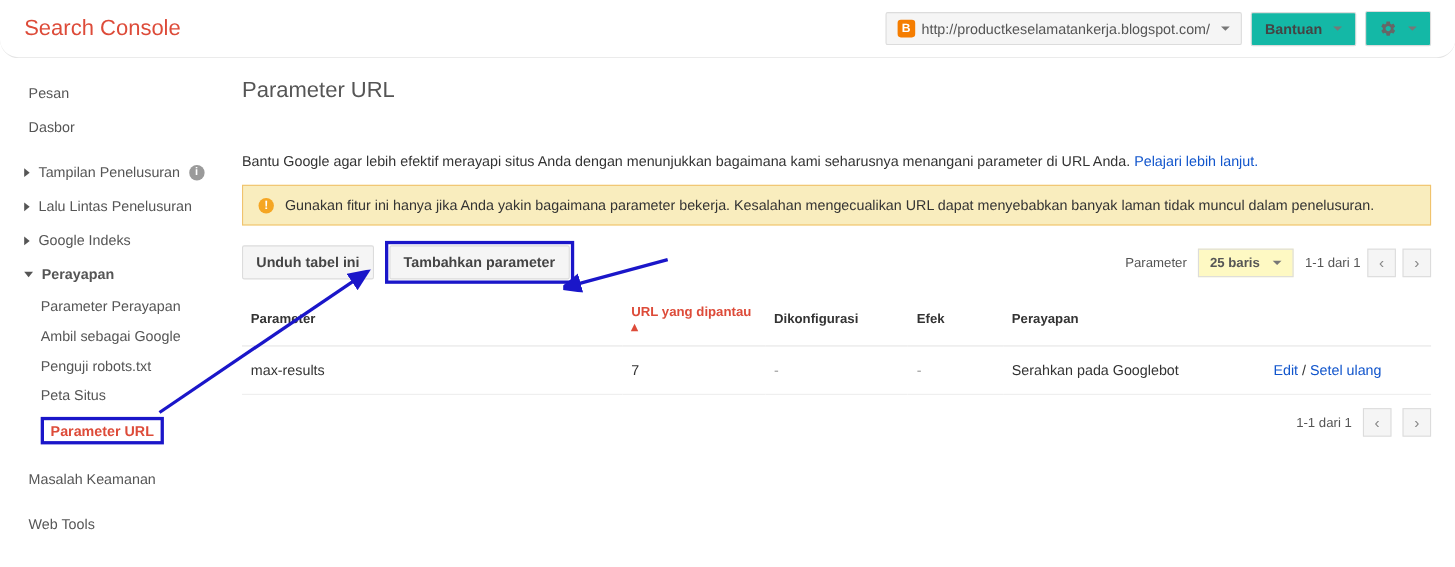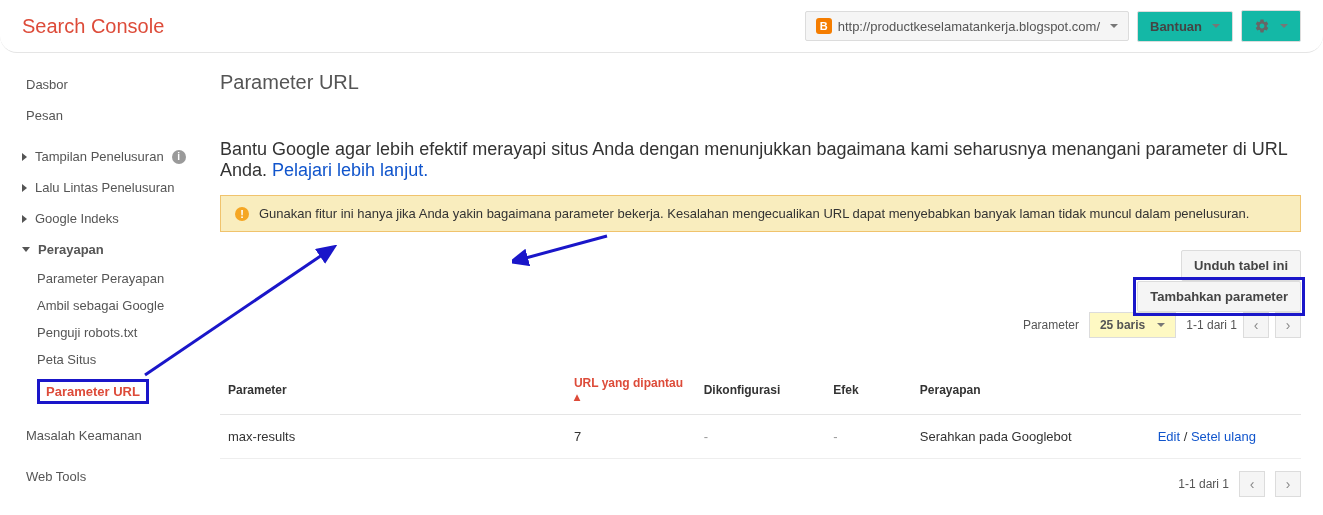--- a/index.html
+++ b/index.html
@@ -21,26 +21,26 @@
 .sidebar-item .i-icon { width: 14px; height: 14px; border-radius: 50%; background: #9a9a9a; color: #fff; display: inline-flex; align-items: center; justify-content: center; font-size: 10px; margin-left: 8px; font-weight: bold; }
 .sidebar-item .tri { width: 0; height: 0; border-top: 4px solid transparent; border-bottom: 4px solid transparent; border-left: 5px solid #555; margin-right: 8px; }
 .sidebar-item.expanded .tri { border-left: 4px solid transparent; border-right: 4px solid transparent; border-top: 5px solid #555; border-bottom: none; }
 .sidebar-sub { padding: 6px 14px 6px 37px; color: #555; font-size: 13px; cursor: pointer; }
 .sidebar-sub.active { color: #dd4b39; font-weight: bold; }
 .highlight-box { border: 3px solid #1a16c9; padding: 2px 6px; display: inline-block; }
 .sidebar-spacer { height: 10px; }
 
 .main { flex: 1; padding: 18px 22px 18px 18px; position: relative; }
 .page-title { font-size: 20px; color: #555; font-weight: normal; margin-bottom: 22px; }
-.intro { font-size: 18px; color: #333; margin-bottom: 14px; margin-top: 45px; }
+.intro { font-size: 13px; color: #333; margin-bottom: 14px; margin-top: 45px; }
 .intro a { color: #1155cc; text-decoration: none; }
 .warning { background: #f9edbe; border: 1px solid #f0c36d; padding: 10px 14px; font-size: 13px; color: #333; display: flex; align-items: center; gap: 10px; margin-bottom: 18px; }
 .warn-icon { width: 14px; height: 14px; background: #f5a623; border-radius: 50%; color: #fff; font-weight: bold; display: inline-flex; align-items: center; justify-content: center; font-size: 11px; flex-shrink: 0; }
 
-.toolbar { display: flex; align-items: flex-end; margin-bottom: 28px; flex-direction: column; }
+.toolbar { display: flex; align-items: center; margin-bottom: 12px; }
 .btn { background: #f5f5f5; border: 1px solid #dcdcdc; padding: 7px 12px; font-size: 13px; font-weight: bold; color: #444; cursor: pointer; border-radius: 2px; }
 .btn.highlighted { position: relative; padding-left: 12px; }
 .btn.highlighted::after { content:''; position:absolute; inset:-5px; border:3px solid #1a16c9; pointer-events:none; }
 .toolbar-right { margin-left: auto; display: flex; align-items: center; gap: 10px; font-size: 12px; color: #555; }
 .rows-select { background: #fef9c3; border: 1px solid #dcdcdc; padding: 5px 10px; font-weight: bold; display: flex; align-items: center; gap: 8px; cursor: pointer; }
 .pager { display: flex; align-items: center; gap: 6px; }
 .pager-btn { width: 26px; height: 26px; border: 1px solid #dcdcdc; background: #f5f5f5; display: flex; align-items: center; justify-content: center; cursor: pointer; color: #888; font-size: 14px; }
 
 table { width: 100%; border-collapse: collapse; }
 th { text-align: left; font-size: 12px; font-weight: bold; color: #333; padding: 10px 8px; border-bottom: 1px solid #e5e5e5; }
@@ -72,22 +72,22 @@
       <svg class="gear-icon" viewBox="0 0 24 24" fill="#666">
           <path d="M19.14,12.94c0.04-0.3,0.06-0.61,0.06-0.94c0-0.32-0.02-0.64-0.07-0.94l2.03-1.58c0.18-0.14,0.23-0.41,0.12-0.61 l-1.92-3.32c-0.12-0.22-0.37-0.29-0.59-0.22l-2.39,0.96c-0.5-0.38-1.03-0.7-1.62-0.94L14.4,2.81c-0.04-0.24-0.24-0.41-0.48-0.41 h-3.84c-0.24,0-0.43,0.17-0.47,0.41L9.25,5.35C8.66,5.59,8.12,5.92,7.63,6.29L5.24,5.33c-0.22-0.08-0.47,0-0.59,0.22L2.74,8.87 C2.62,9.08,2.66,9.34,2.86,9.48l2.03,1.58C4.84,11.36,4.8,11.69,4.8,12s0.02,0.64,0.07,0.94l-2.03,1.58 c-0.18,0.14-0.23,0.41-0.12,0.61l1.92,3.32c0.12,0.22,0.37,0.29,0.59,0.22l2.39-0.96c0.5,0.38,1.03,0.7,1.62,0.94l0.36,2.54 c0.05,0.24,0.24,0.41,0.48,0.41h3.84c0.24,0,0.44-0.17,0.47-0.41l0.36-2.54c0.59-0.24,1.13-0.56,1.62-0.94l2.39,0.96 c0.22,0.08,0.47,0,0.59-0.22l1.92-3.32c0.12-0.22,0.07-0.47-0.12-0.61L19.14,12.94z M12,15.6c-1.98,0-3.6-1.62-3.6-3.6 s1.62-3.6,3.6-3.6s3.6,1.62,3.6,3.6S13.98,15.6,12,15.6z"></path>
         </svg>
       <span class="dropdown-caret"></span>
     </div>
   </div>
 </div>
 
 <div class="layout">
   <div class="sidebar">
+    <div class="sidebar-item top">Pesan</div>
     <div class="sidebar-item top">Dasbor</div>
-    <div class="sidebar-item top">Pesan</div>
     <div class="sidebar-spacer"></div>
     <div class="sidebar-item">
       <span class="tri"></span>
       <span>Tampilan Penelusuran</span>
       <span class="i-icon">i</span>
     </div>
     <div class="sidebar-item">
       <span class="tri"></span>
       <span>Lalu Lintas Penelusuran</span>
     </div>

